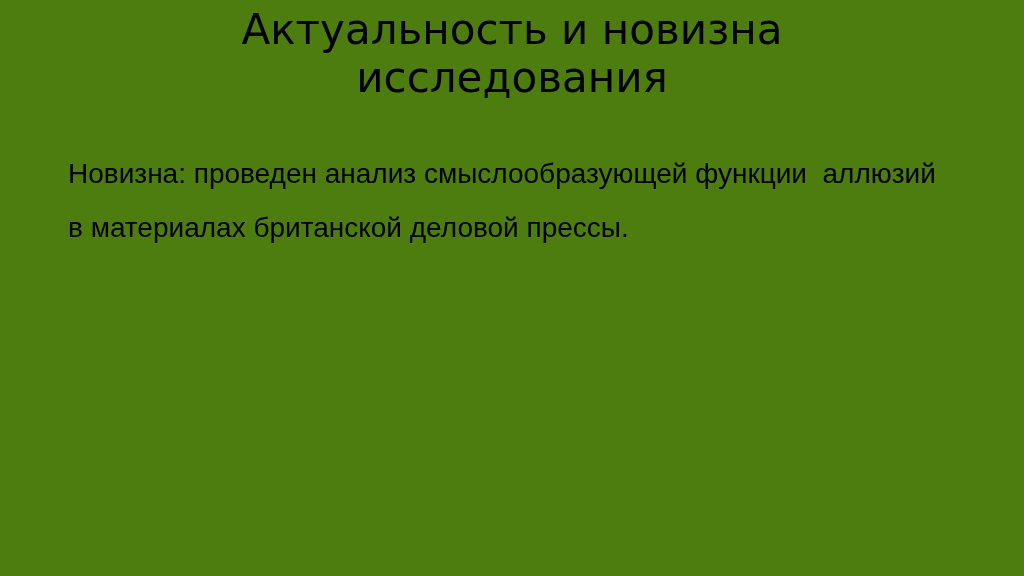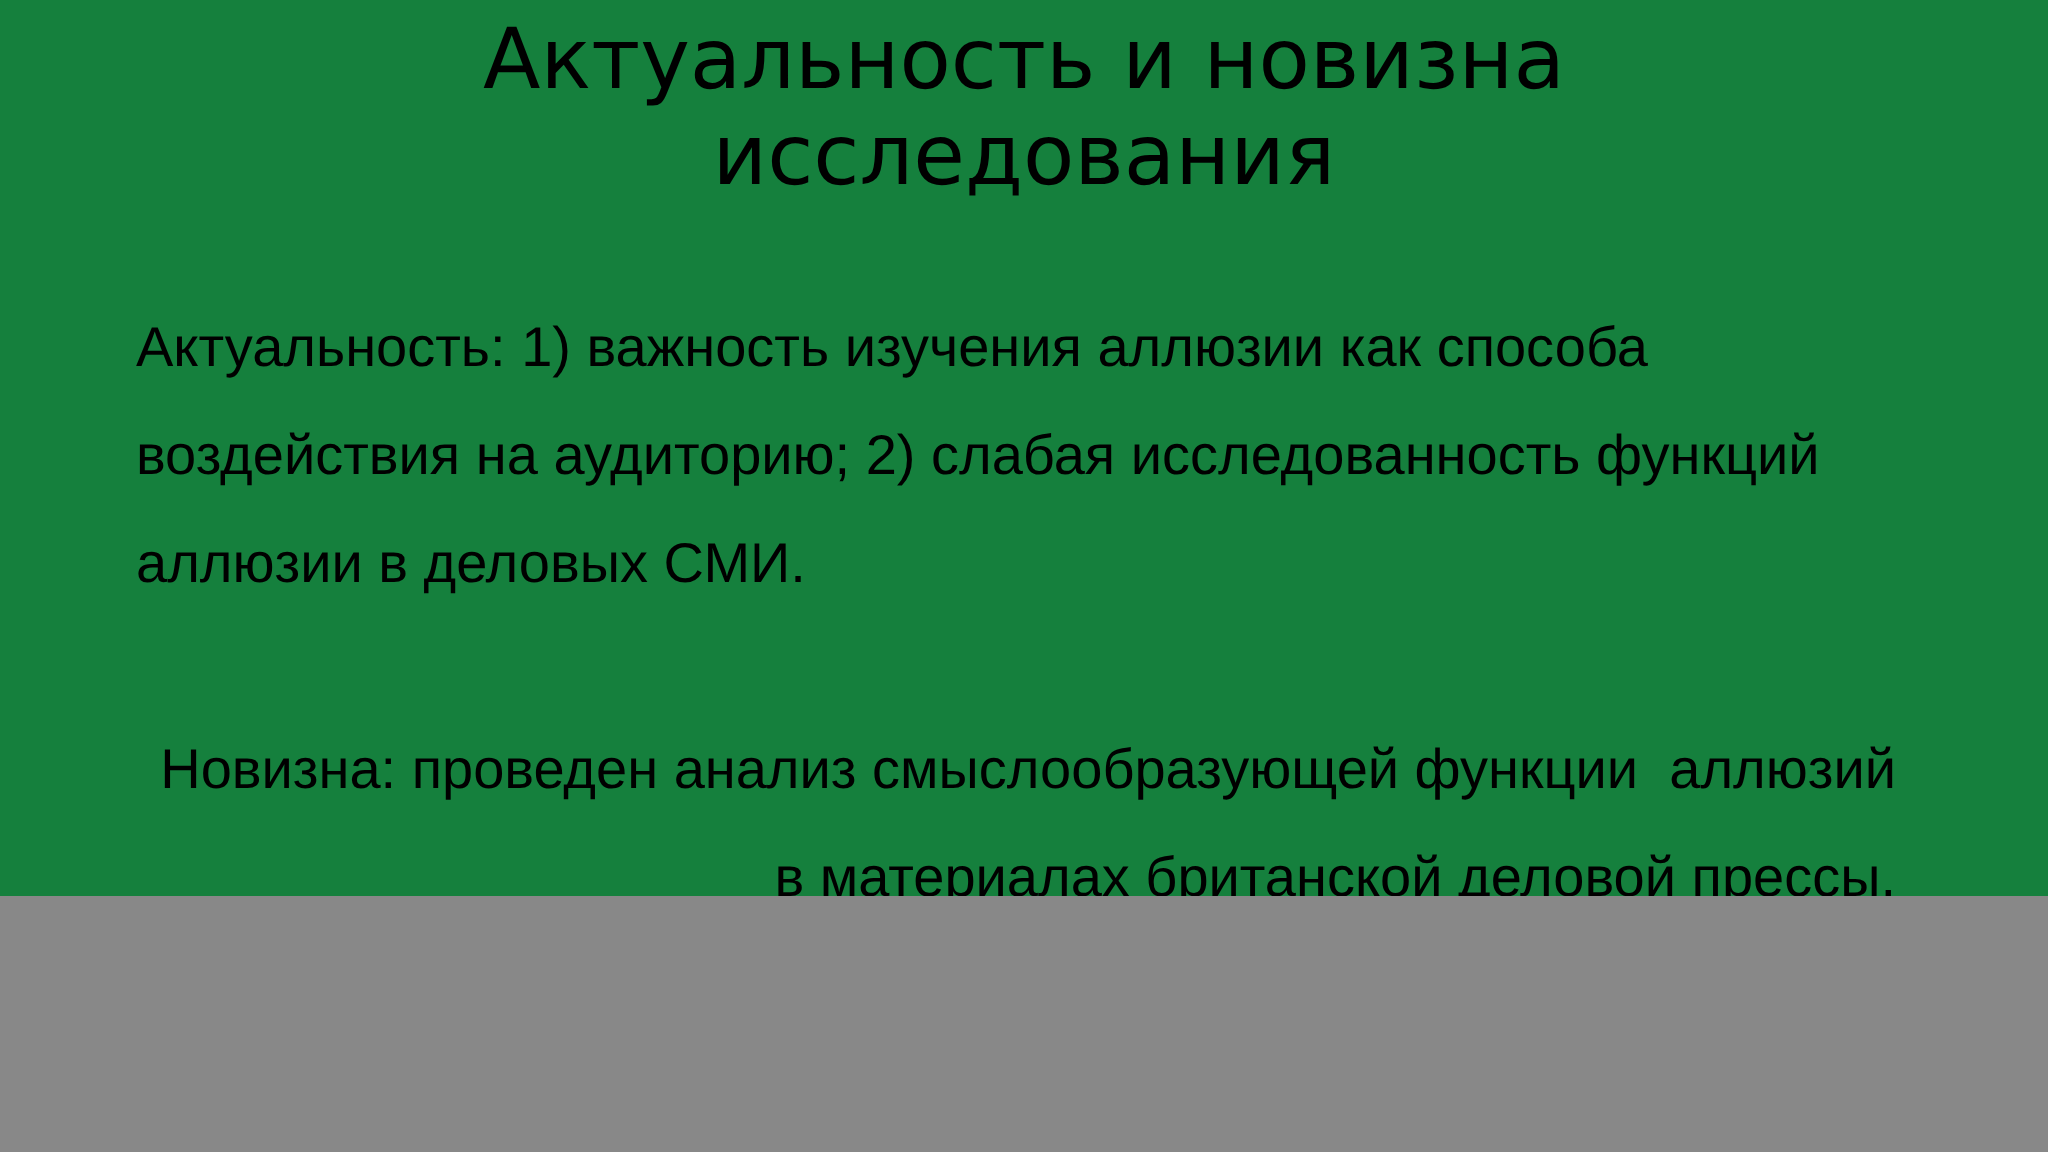--- a/index.html
+++ b/index.html
@@ -3,22 +3,22 @@
 <meta charset="utf-8">
 <style>
   html, body {
     margin: 0;
     padding: 0;
     background: #888;
   }
   .slide {
     position: relative;
     width: 1024px;
-    height: 448px;
-    background: #15803d;
+    height: 576px;
+    background: #4d7c0f;
     overflow: hidden;
     font-family: "DejaVu Sans", "Liberation Sans", sans-serif;
   }
   .slide-title {
     position: absolute;
     top: 6px;
     left: 112px;
     width: 800px;
     margin: 0;
     font-size: 42px;
@@ -47,16 +47,15 @@
     text-align: right;
   }
 </style>
 </head>
 <body>
 
 <div class="slide">
   <h1 class="slide-title">Актуальность и новизна исследования</h1>
 
   <div class="body-text">
-    <p>Актуальность: 1) важность изучения аллюзии как способа воздействия на аудиторию; 2) слабая исследованность функций аллюзии в деловых СМИ.</p>
     <p>Новизна: проведен анализ смыслообразующей функции  аллюзий в материалах британской деловой прессы.</p>
   </div>
 </div>
 
 </body></html>

